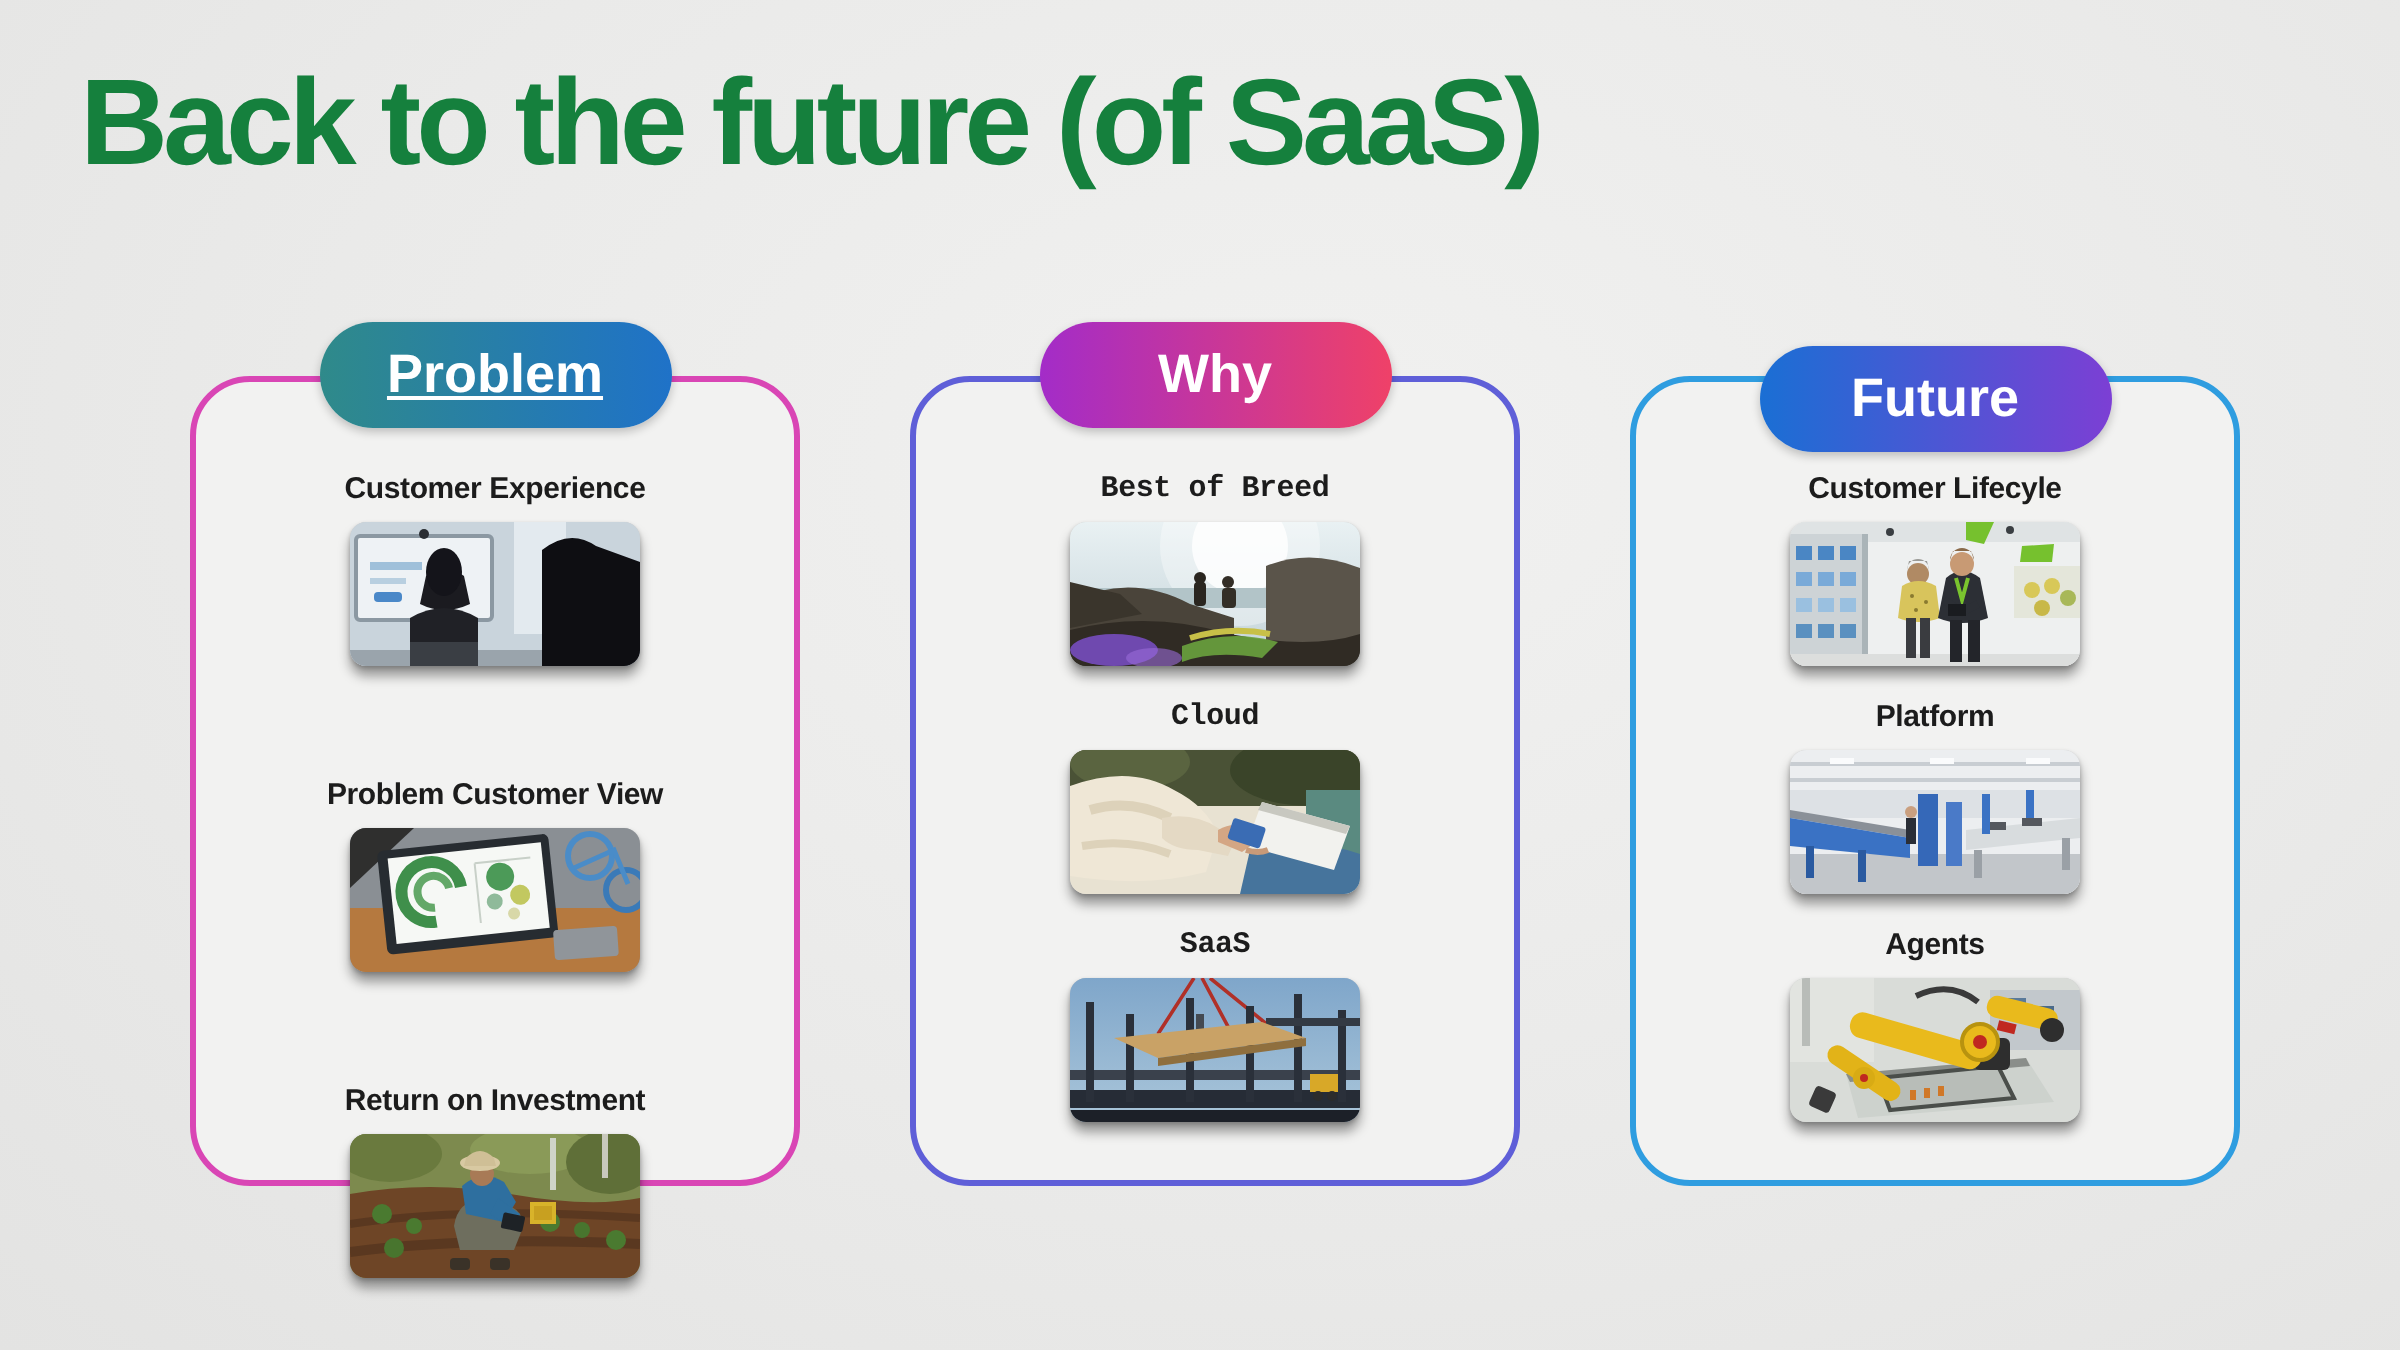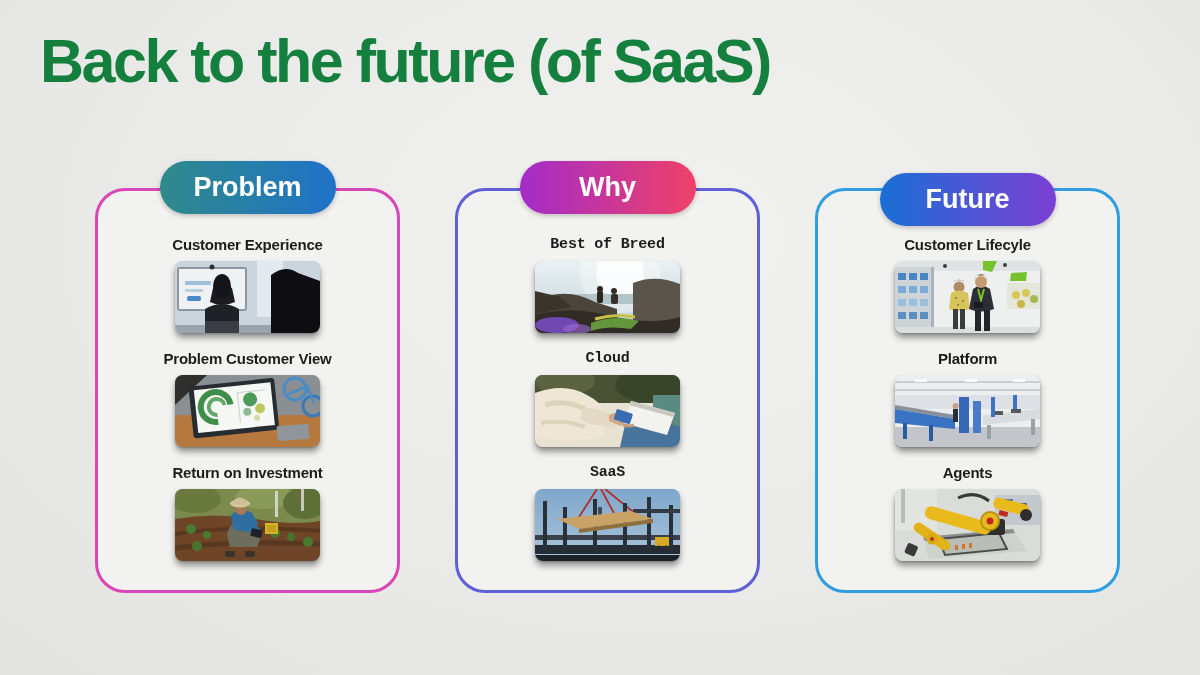--- a/index.html
+++ b/index.html
@@ -40,21 +40,21 @@
     background:#ccc;
   }
   .photo svg { display:block; width:100%; height:100%; }
 </style>
 </head>
 <body>
 
 <h1 class="slide-title">Back to the future (of SaaS)</h1>
 
 <section class="col col-0">
-  <div class="card" style="border-color: rgb(217, 70, 181);">
+  <div class="card" style="border-color: rgb(217, 70, 181); gap: 39px;">
     <div class="item">
       <div class="item-label">Customer Experience</div>
       <div class="photo">
         <svg viewBox="0 0 145 72">
           <rect width="145" height="72" fill="#c9d4dc"></rect>
           <rect x="82" y="0" width="26" height="56" fill="#e3eaef"></rect>
           <rect x="3" y="7" width="68" height="42" rx="2" fill="#eef2f5" stroke="#8b98a2" stroke-width="2"></rect>
           <circle cx="37" cy="6" r="2.5" fill="#2a2e33"></circle>
           <rect x="10" y="20" width="26" height="4" fill="#9fc0da"></rect>
           <rect x="10" y="28" width="18" height="3" fill="#b8cfe0"></rect>
@@ -120,21 +120,21 @@
           <path d="M58 12 q7 -7 14 0 l1 4 h-16 z" fill="#cfbf96"></path>
           <rect x="76" y="40" width="11" height="8" rx="1" fill="#1e2226" transform="rotate(12 81 44)"></rect>
           <rect x="90" y="34" width="13" height="11" fill="#d8b32a"></rect>
           <rect x="92" y="36" width="9" height="7" fill="#c8a020"></rect>
           <rect x="50" y="62" width="10" height="6" rx="2" fill="#3a3228"></rect>
           <rect x="70" y="62" width="10" height="6" rx="2" fill="#3a3228"></rect>
         </svg>
       </div>
     </div>
   </div>
-  <div class="pill" style="background: linear-gradient(90deg, rgb(47, 138, 138), rgb(31, 114, 200));">
+  <div class="pill" style="background: linear-gradient(90deg, rgb(47, 138, 138), rgb(31, 114, 200)); text-decoration: underline;">
     <span>Problem</span>
   </div>
 </section>
 
 <section class="col col-1">
   <div class="card" style="border-color: rgb(95, 95, 216); font-family: Liberation Mono, monospace;">
     <div class="item">
       <div class="item-label">Best of Breed</div>
       <div class="photo">
         <svg viewBox="0 0 145 72">

